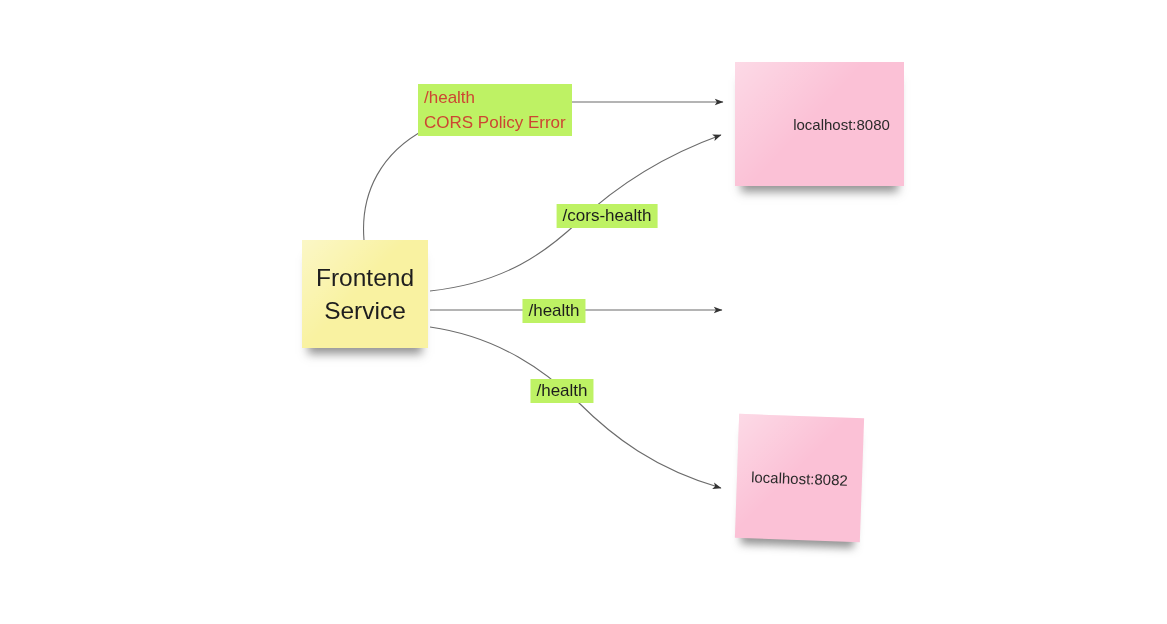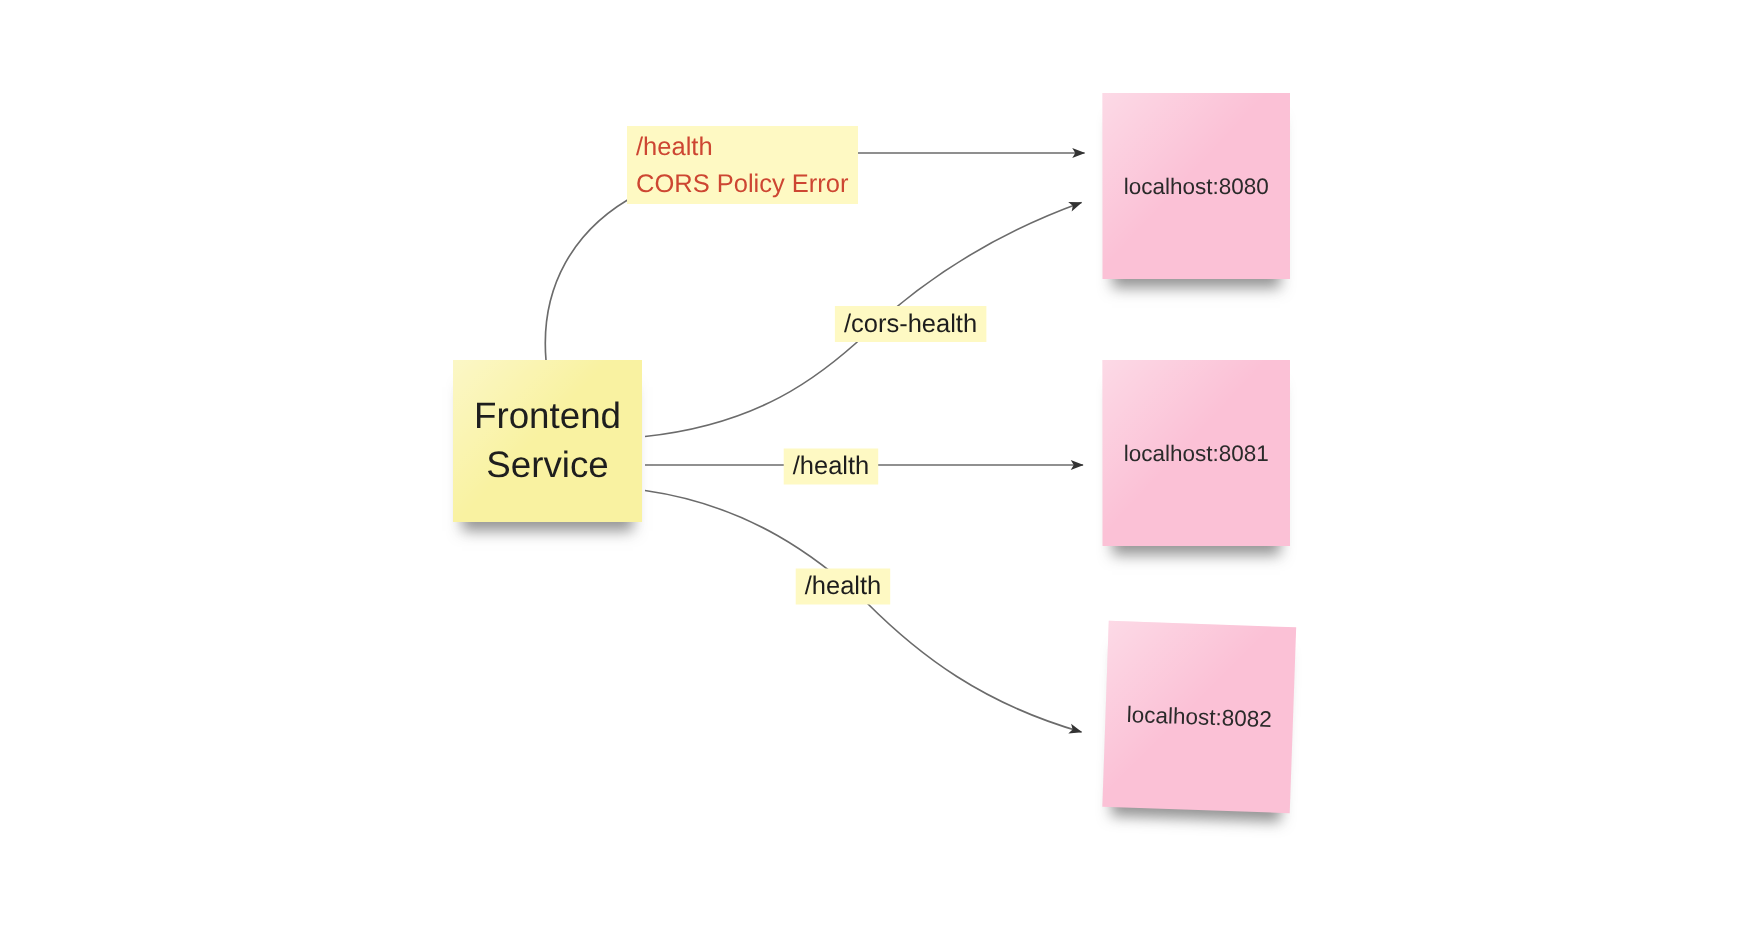--- a/index.html
+++ b/index.html
@@ -58,27 +58,27 @@
     padding: 0 10px;
     box-sizing: border-box;
   }
   .note-pink {
     width: 125px;
     height: 124px;
     background-color: #fbc1d6;
     font-size: 15px;
     color: #2a2a2a;
   }
-  .note-8080 { left: 735px; top: 62px; }
+  .note-8080 { left: 735px; top: 62px; padding-left: 44px; }
   .note-8081 { left: 735px; top: 240px; }
   .note-8082 { left: 737px; top: 416px; transform: rotate(2deg); }
 
   .edge-label {
     position: absolute;
-    background: #fef9c3;
+    background: #bef264;
     color: #1d1d1d;
     font-size: 17px;
     line-height: 24px;
     padding: 0 6px;
     white-space: pre-line;
   }
   .edge-label.centered { transform: translateX(-50%); }
   .label-cors-error {
     left: 418px;
     top: 84px;
@@ -108,23 +108,20 @@
   </svg>
 
   <div class="note note-frontend">
     <span class="note-label">Frontend Service</span>
   </div>
 
   <div class="note note-pink note-8080">
     <span class="note-label">localhost:8080</span>
   </div>
 
-  <div class="note note-pink note-8081">
-    <span class="note-label">localhost:8081</span>
-  </div>
 
   <div class="note note-pink note-8082">
     <span class="note-label">localhost:8082</span>
   </div>
 
   <div class="edge-label label-cors-error">/health
 CORS Policy Error</div>
 
   <div class="edge-label centered label-cors-health">/cors-health</div>
 

